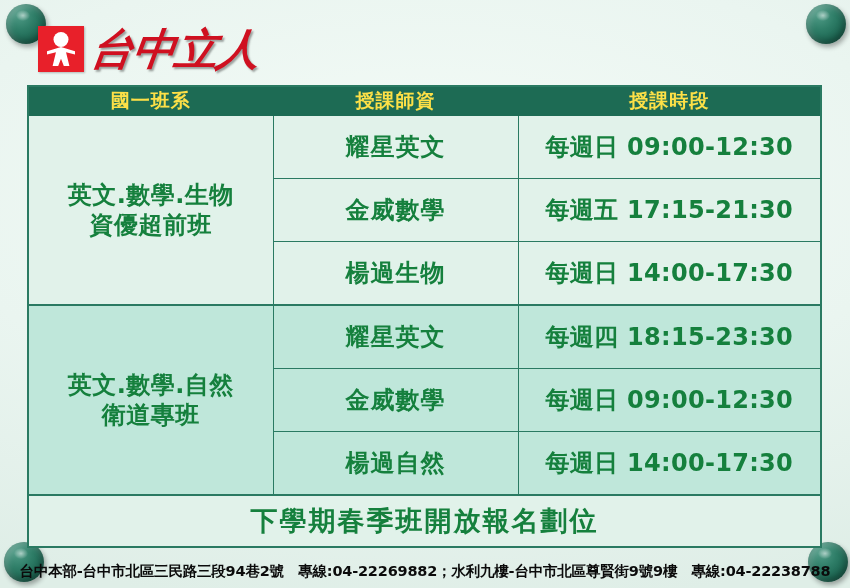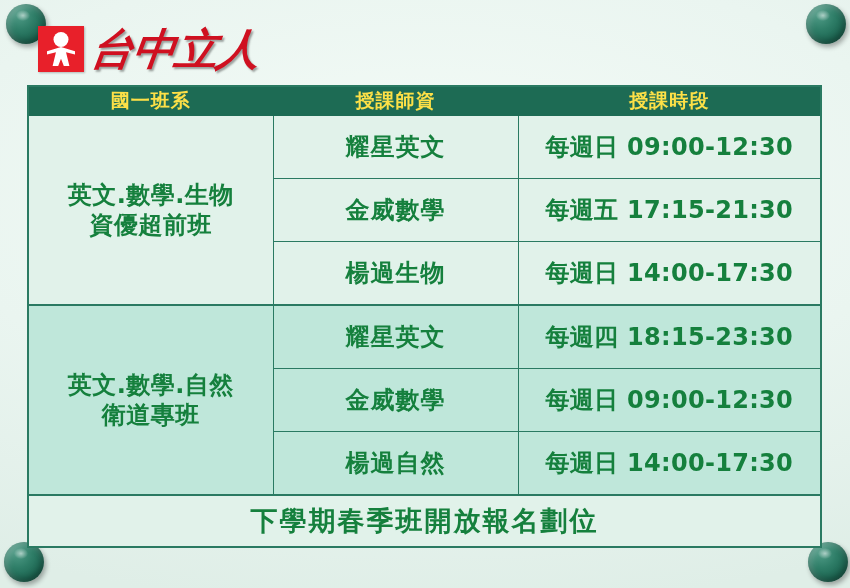--- a/index.html
+++ b/index.html
@@ -181,14 +181,17 @@
         <td class="cell-teacher">楊過自然</td>
         <td class="cell-time">每週日 14:00-17:30</td>
       </tr>
 
       <tr class="footer-row">
         <td colspan="3">下學期春季班開放報名劃位</td>
       </tr>
     </tbody>
   </table>
 
+  <div class="addressbar">
+    <span>台中本部-台中市北區三民路三段94巷2號　專線:04-22269882；水利九樓-台中市北區尊賢街9號9樓　專線:04-22238788</span>
+  </div>
 
 </div>
 
 </body></html>

